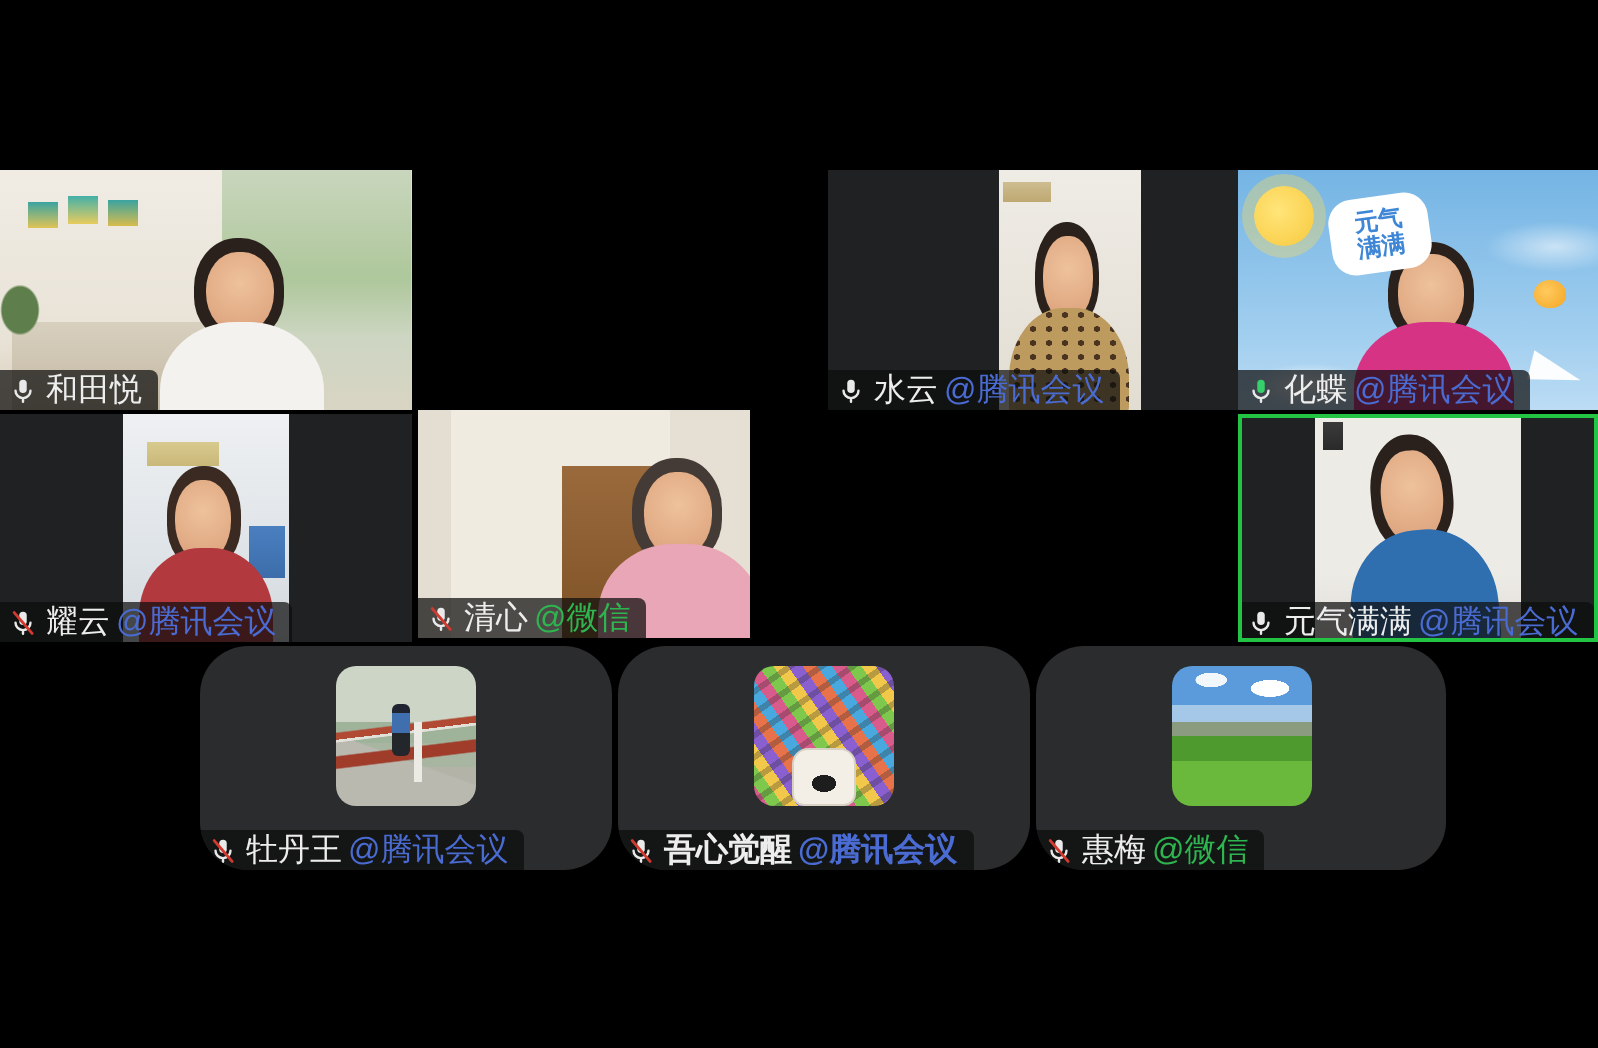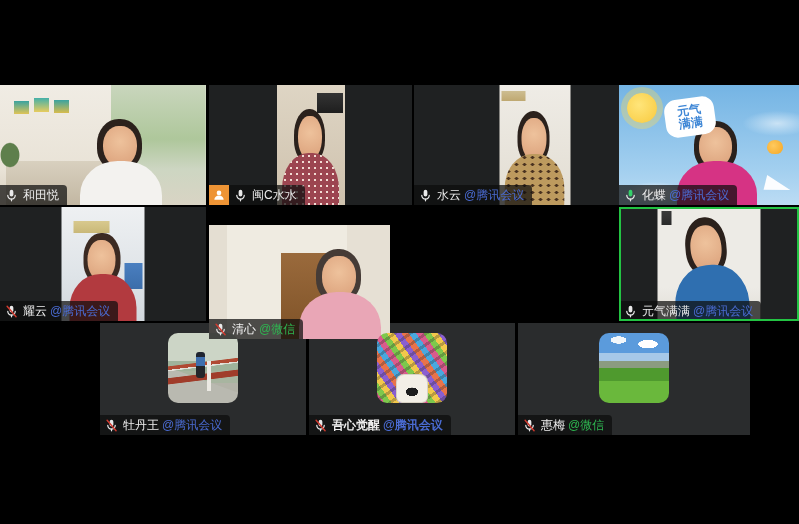--- a/index.html
+++ b/index.html
@@ -2,36 +2,36 @@
 <html><head>
 <meta charset="utf-8">
 <style>
   html,body{margin:0;padding:0;background:#000;}
   body{font-family:"Liberation Sans","DejaVu Sans",sans-serif;}
   #stage{position:relative;width:799px;height:524px;background:#000;overflow:hidden;}
   #grid{position:absolute;inset:0;}
 
   
   .tile{position:absolute;background:#1f2122;overflow:hidden;}
-  .tile.avatar-tile{background:#2a2c2d;}
+  .tile.avatar-tile{background:#2a2c2d;border-radius:24px;}
   .tile.active::after{content:'';position:absolute;inset:0;border:2px solid #23c343;z-index:6;pointer-events:none;}
 
   
   .p-hetianyue{left:0;top:85;width:206px;height:120px;}
   .p-minc     {left:209px;top:85px;width:203px;height:120px;}
   .p-shuiyun  {left:414px;top:85px;width:241px;height:120px;}
   .p-huadie   {left:619px;top:85px;width:180px;height:120px;}
   .p-yaoyun   {left:0;top:207px;width:206px;height:114px;}
-  .p-qingxin  {left:209px;top:225px;width:181px;height:114px;}
+  .p-qingxin  {left:209px;top:205px;width:166px;height:114px;}
   .p-zaocao   {left:414px;top:207px;width:202px;height:114px;}
   .p-shangshan{left:619px;top:207px;width:180px;height:114px;}
   .p-hetianyue{top:85px;}
   .p-mudan    {left:100px;top:323px;width:206px;height:112px;}
   .p-wuxin    {left:309px;top:323px;width:206px;height:112px;font-weight:bold;}
-  .p-huimei   {left:518px;top:323px;width:205px;height:112px;padding-left:27px;}
+  .p-huimei   {left:518px;top:323px;width:205px;height:112px;}
 
   
   .video{position:absolute;top:0;height:100%;z-index:1;overflow:hidden;}
   .video.full{left:0;width:100%;}
   .video.portrait{left:50%;transform:translateX(-50%);}
   .v-minc{width:68px;}
   .v-shuiyun{width:71px;}
   .v-yaoyun{width:83px;}
   .v-zaocao{width:72px;}
   .v-shangshan{width:103px;}
@@ -104,21 +104,21 @@
   .av-wuxin{background:
     repeating-linear-gradient(145deg,rgba(35,35,35,.28) 0 3px,transparent 3px 9px),
     repeating-linear-gradient(55deg,#d95b8c 0 6px,#7ec84d 6px 12px,#f2c84b 12px 18px,#8a5fd0 18px 24px,#e8734a 24px 30px,#49a8de 30px 36px);}
   .av-wuxin::after{content:'';position:absolute;left:50%;bottom:1px;transform:translateX(-50%);width:30px;height:27px;border-radius:7px 7px 5px 5px;box-shadow:0 0 0 1px #d8d2c4;background:radial-gradient(ellipse 10px 7px at 50% 62%,#1d1d1d 0 60%,transparent 61%),#f3efe6;}
   .av-huimei{background:
     radial-gradient(ellipse 16px 7px at 70% 16%,#fff 0 60%,transparent 61%),
     radial-gradient(ellipse 13px 6px at 28% 10%,#f2f7fb 0 60%,transparent 61%),
     linear-gradient(180deg,#5b9bdc 0 28%,#a6c8e8 28% 40%,#8b9b80 40% 50%,#4f9a2e 50% 68%,#6ab83c 68% 100%);}
 
   
-  .label{position:absolute;left:0;bottom:0;z-index:5;display:flex;align-items:center;gap:5px;height:20px;padding:0 8px 0 5px;background:rgba(12,12,12,.72);border-top-right-radius:4px;font-size:12px;color:#ededed;white-space:nowrap;}
+  .label{position:absolute;left:0;bottom:0;z-index:5;display:flex;align-items:center;gap:5px;height:20px;padding:0 8px 0 5px;background:rgba(12,12,12,.72);border-top-right-radius:4px;font-size:16px;color:#ededed;white-space:nowrap;}
   .label.has-badge{padding-left:0;}
   .host-badge{display:flex;align-items:center;justify-content:center;width:20px;height:20px;background:#ee9435;}
   .mic{display:flex;align-items:center;}
   .suffix{margin-left:-2px;}
 </style>
 </head>
 <body>
 
 <div id="stage">
   <div id="grid">
@@ -134,45 +134,20 @@
           <span class="mic mic-on">
             <svg width="13" height="13" viewBox="0 0 16 16">
               <rect x="5.7" y="1" width="4.6" height="8.2" rx="2.3" fill="#e9e9e9"></rect>
               <path d="M3.4 7.8a4.6 4.6 0 0 0 9.2 0" fill="none" stroke="#e9e9e9" stroke-width="1.5" stroke-linecap="round"></path>
               <line x1="8" y1="12.4" x2="8" y2="14.6" stroke="#e9e9e9" stroke-width="1.5" stroke-linecap="round"></line>
             </svg>
           </span>
           <span class="pname">和田悦</span>
         </div>
       </div>
-      <div class="tile p-minc">
-        <div class="video v-minc portrait">
-          <div class="person">
-            <div class="hair"></div>
-            <div class="head"></div>
-            <div class="torso"></div>
-          </div>
-        </div>
-        <div class="label has-badge">
-          <span class="host-badge">
-            <svg width="12" height="12" viewBox="0 0 16 16">
-              <circle cx="8" cy="5.2" r="3.1" fill="#fff"></circle>
-              <path d="M1.8 14.4c0-3.4 2.8-5.6 6.2-5.6s6.2 2.2 6.2 5.6z" fill="#fff"></path>
-            </svg>
-          </span>
-          <span class="mic mic-on">
-            <svg width="13" height="13" viewBox="0 0 16 16">
-              <rect x="5.7" y="1" width="4.6" height="8.2" rx="2.3" fill="#e9e9e9"></rect>
-              <path d="M3.4 7.8a4.6 4.6 0 0 0 9.2 0" fill="none" stroke="#e9e9e9" stroke-width="1.5" stroke-linecap="round"></path>
-              <line x1="8" y1="12.4" x2="8" y2="14.6" stroke="#e9e9e9" stroke-width="1.5" stroke-linecap="round"></line>
-            </svg>
-          </span>
-          <span class="pname">闽C水水</span>
-        </div>
-      </div>
       <div class="tile p-shuiyun">
         <div class="video v-shuiyun portrait">
           <div class="person">
             <div class="hair"></div>
             <div class="head"></div>
             <div class="torso"></div>
           </div>
         </div>
         <div class="label">
           <span class="mic mic-on">

